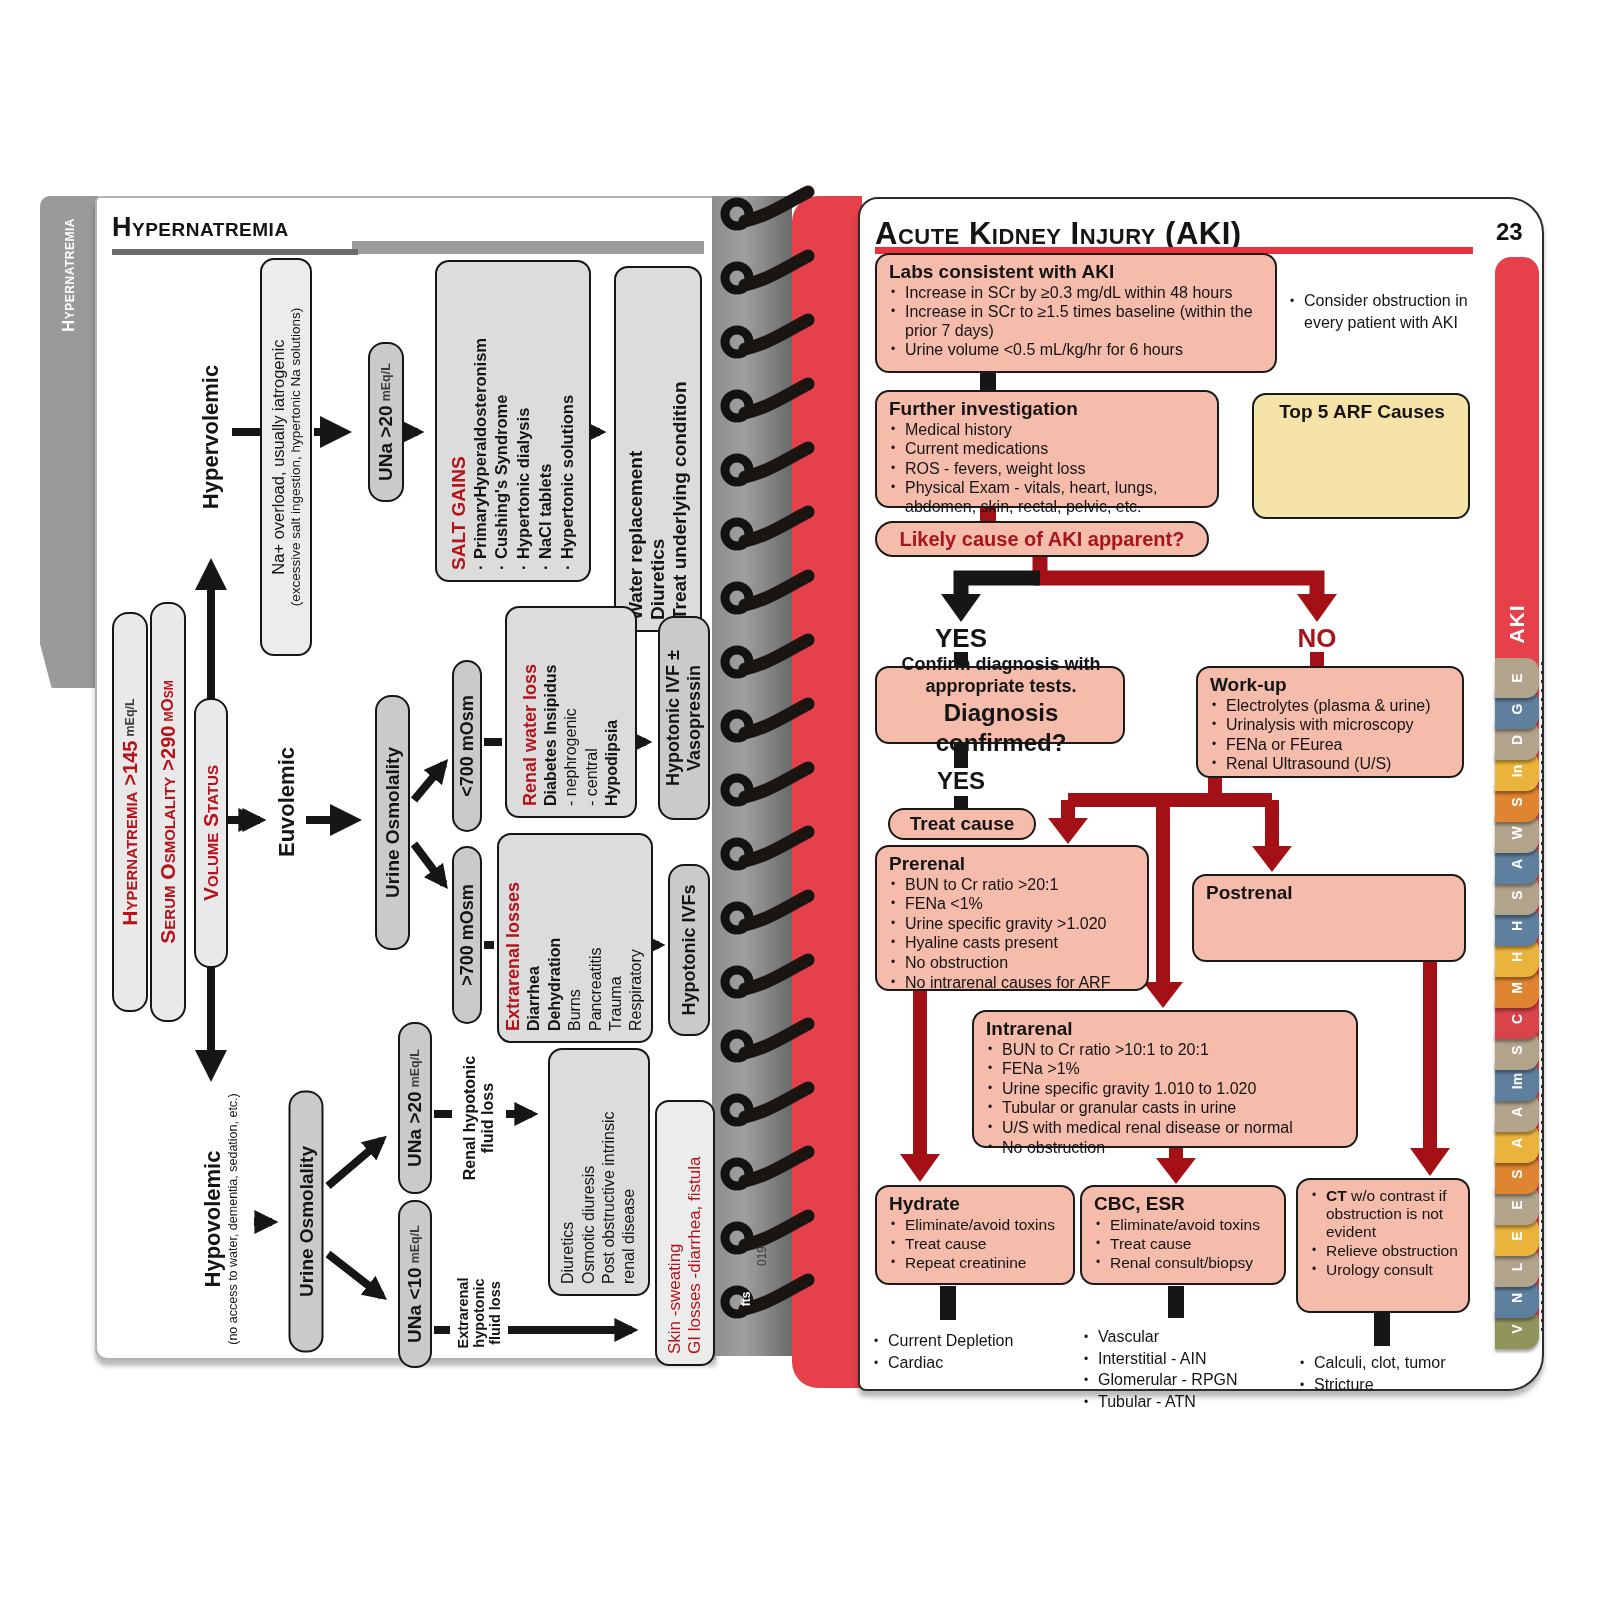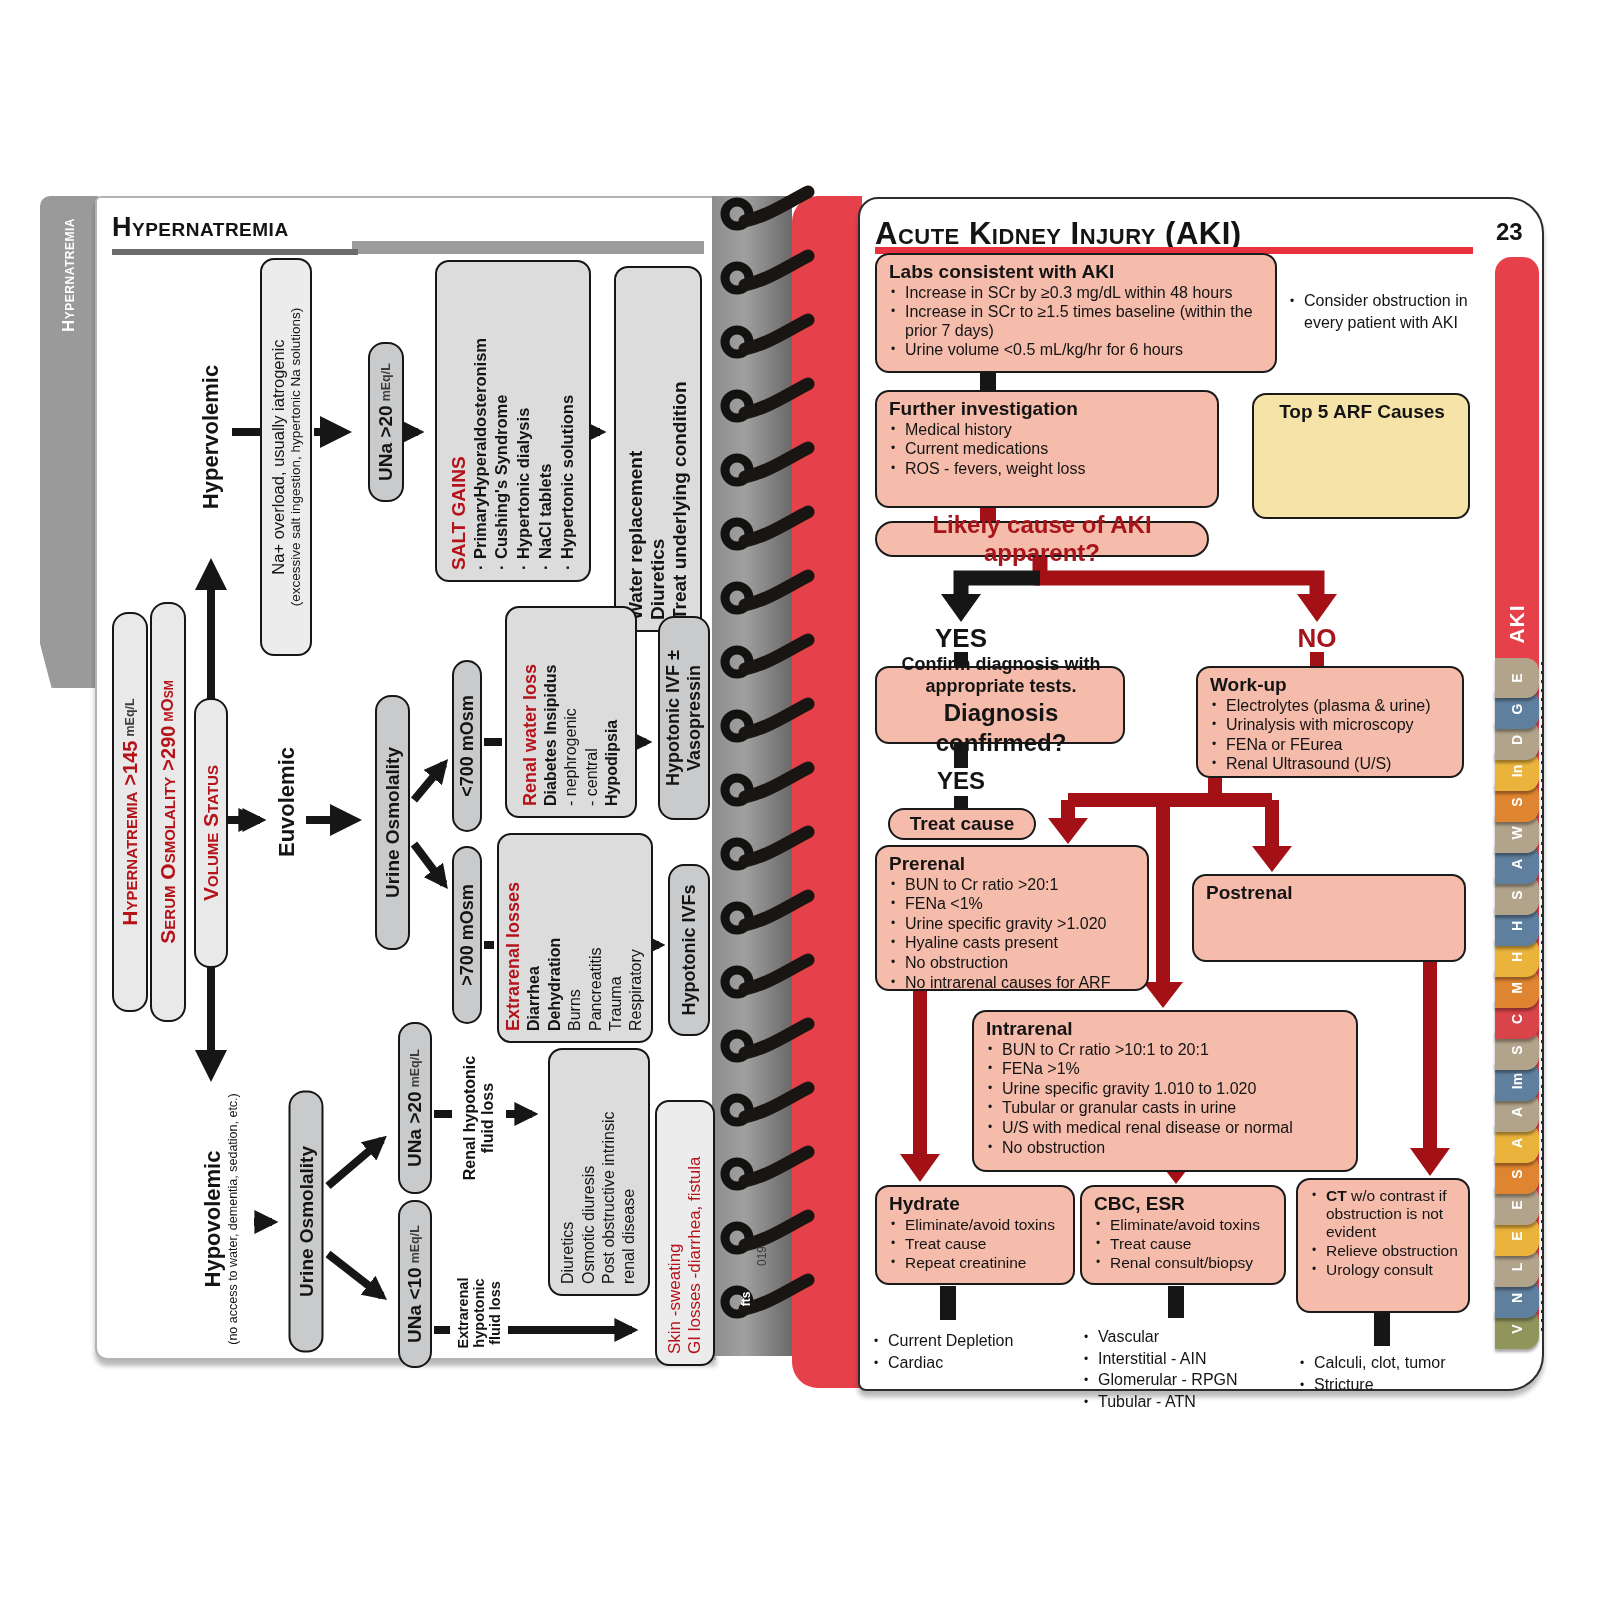--- a/index.html
+++ b/index.html
@@ -341,29 +341,30 @@
 <ul class="plain abs" style="left:1288px;top:290px;width:205px;z-index:10;">
   <li>Consider obstruction in every patient with AKI</li>
 </ul>
 
 <div class="pbox" style="left:875px;top:390px;width:344px;height:118px;z-index:10;">
   <div class="ttl">Further investigation</div>
   <ul class="blist">
     <li>Medical history</li>
     <li>Current medications</li>
     <li>ROS - fevers, weight loss</li>
+    <li>Physical Exam - vitals, heart, lungs, abdomen, skin, rectal, pelvic, etc.</li>
   </ul>
 </div>
 
 <div class="pbox ybox" style="left:1252px;top:393px;width:218px;height:126px;z-index:10;">
   <div class="ttl" style="text-align:center;">Top 5 ARF Causes</div>
 </div>
 
 <div class="pbox pill" style="left:875px;top:521px;width:334px;height:36px;border-radius:18px;z-index:10;">
-  <span class="b dkred" style="font-size:24px;">Likely cause of AKI apparent?</span>
+  <span class="b dkred" style="font-size:20px;">Likely cause of AKI apparent?</span>
 </div>
 
 <div class="flabel" style="left:923px;top:624px;width:76px;height:28px;z-index:10;">YES</div>
 <div class="flabel dkred" style="left:1279px;top:624px;width:76px;height:28px;z-index:10;">NO</div>
 
 <div class="pbox" style="left:875px;top:666px;width:250px;height:78px;z-index:10;display:flex;flex-direction:column;justify-content:center;">
   <div class="b" style="font-size:18px;text-align:center;line-height:1.25;">Confirm diagnosis with</div>
   <div class="b" style="font-size:18px;text-align:center;line-height:1.25;">appropriate tests.</div>
   <div class="b" style="font-size:24px;text-align:center;line-height:1.25;">Diagnosis confirmed?</div>
 </div>
@@ -391,21 +392,21 @@
     <li>Hyaline casts present</li>
     <li>No obstruction</li>
     <li>No intrarenal causes for ARF</li>
   </ul>
 </div>
 
 <div class="pbox" style="left:1192px;top:874px;width:274px;height:88px;z-index:10;">
   <div class="ttl">Postrenal</div>
 </div>
 
-<div class="pbox" style="left:972px;top:1010px;width:386px;height:162px;z-index:10;">
+<div class="pbox" style="left:972px;top:1010px;width:386px;height:138px;z-index:10;">
   <div class="ttl">Intrarenal</div>
   <ul class="blist">
     <li>BUN to Cr ratio &gt;10:1 to 20:1</li>
     <li>FENa &gt;1%</li>
     <li>Urine specific gravity 1.010 to 1.020</li>
     <li>Tubular or granular casts in urine</li>
     <li>U/S with medical renal disease or normal</li>
     <li>No obstruction</li>
   </ul>
 </div>

